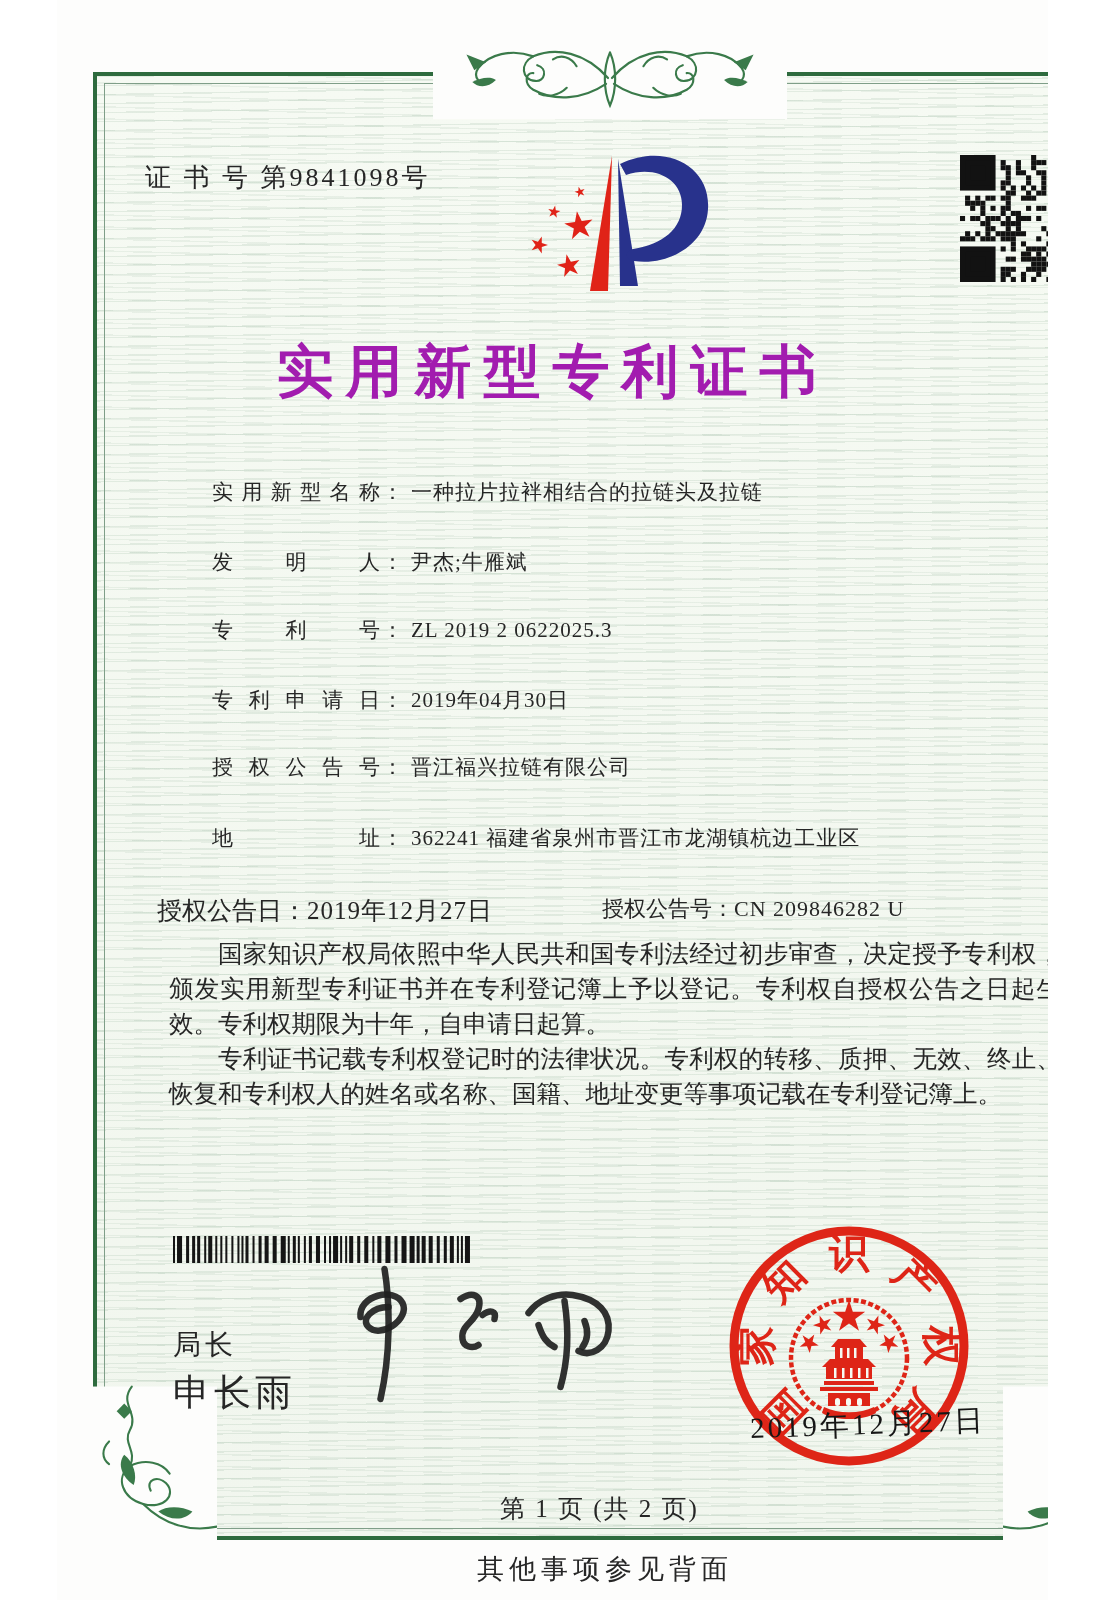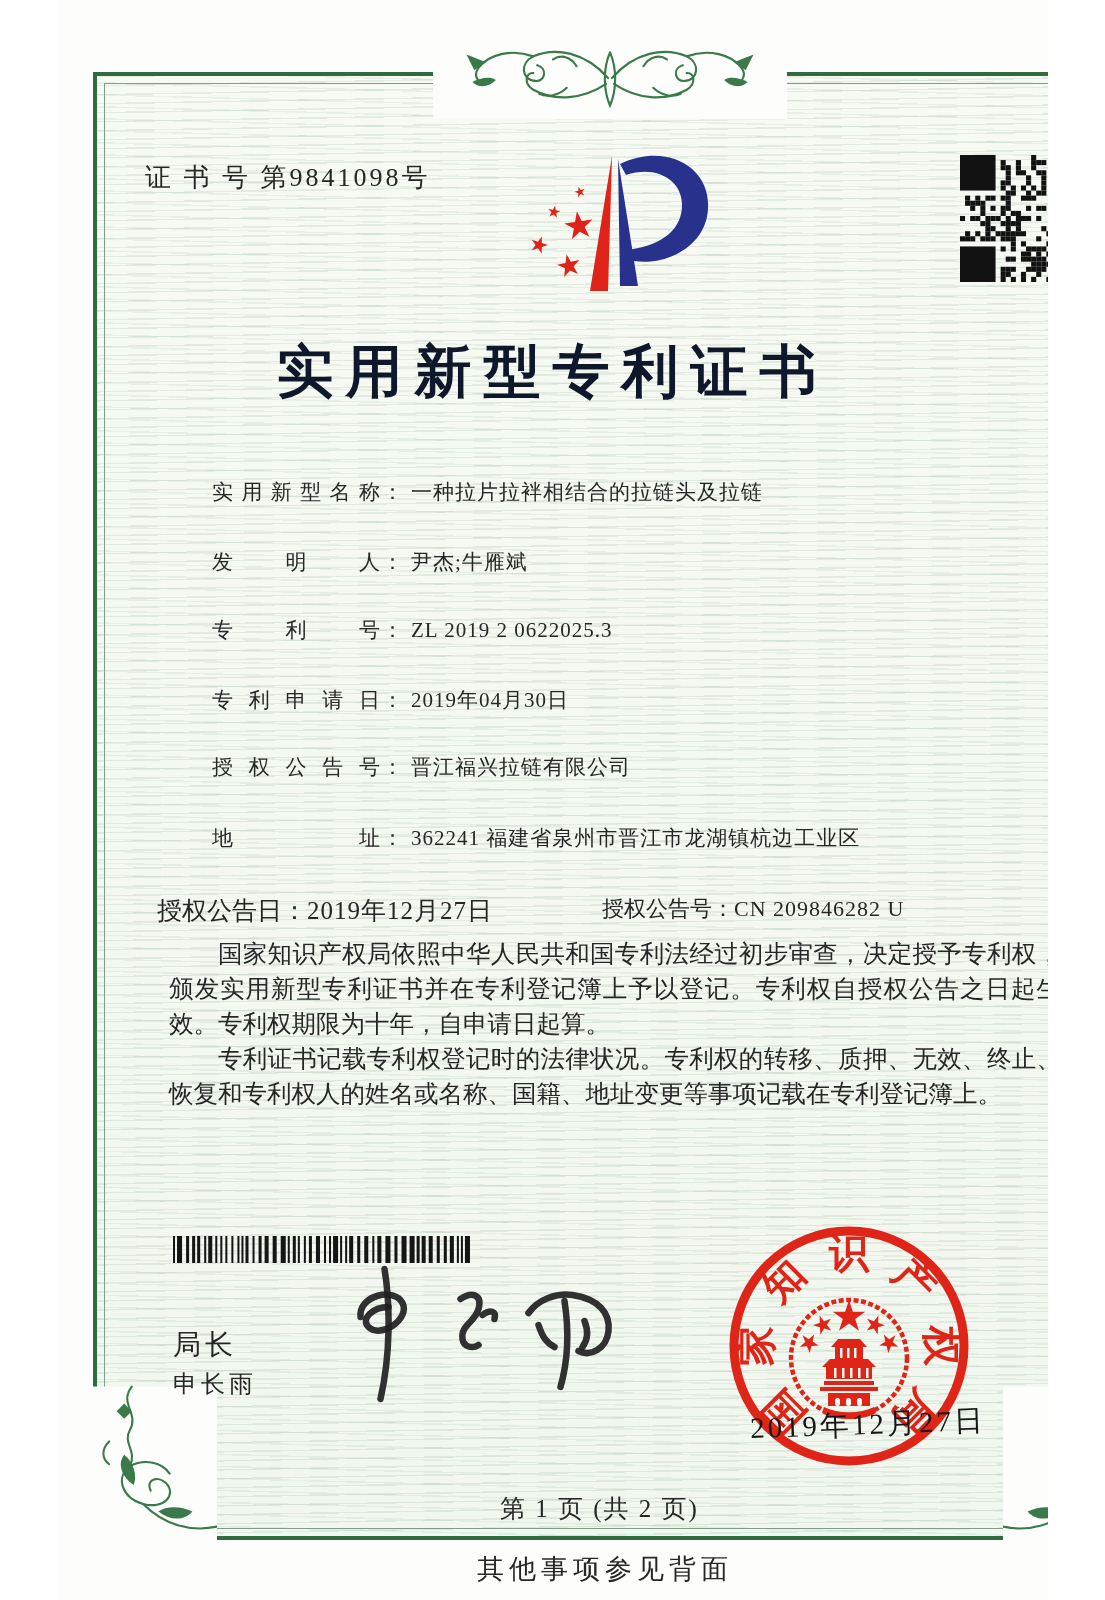--- a/index.html
+++ b/index.html
@@ -29,32 +29,32 @@
   }
   .frame-outer{position:absolute;left:36px;top:72px;width:1034px;height:1468px;
     box-sizing:border-box;border:4.5px solid var(--c-border-green);}
   .frame-inner{position:absolute;left:47px;top:83px;width:1012px;height:1446px;
     box-sizing:border-box;border:1.5px solid var(--c-border-thin);}
   .abs{position:absolute;}
   .cert-no{left:88px;top:160px;font-size:26px;letter-spacing:3px;}
   .logo-box{left:430px;top:142px;width:255px;height:165px;}
   .qr-box{left:903px;top:155px;width:127px;height:127px;}
   .title{left:0;right:0;top:334px;text-align:center;font-size:57px;font-weight:bold;
-    letter-spacing:12px;color:#0f172a;}
+    letter-spacing:12px;color:#a21caf;}
   .frow{position:absolute;left:112px;height:38px;font-size:21px;white-space:nowrap;margin-left:43px;}
   .flabel{display:inline-block;width:168px;text-align:justify;text-align-last:justify;}
   .fcolon{display:inline-block;margin:0 8px 0 2px;}
   .fvalue{letter-spacing:1px;}
   .grant-left{left:100px;top:894px;font-size:25px;white-space:nowrap;}
   .grant-right{left:545px;top:894px;font-size:22px;white-space:nowrap;}
   .body-text{left:112px;top:936px;width:892px;font-size:24.5px;line-height:35px;text-align:justify;}
   .body-text p{margin:0;text-indent:2em;}
   .barcode-box{left:116px;top:1236px;width:302px;height:27px;}
   .signer-title{left:116px;top:1326px;font-size:28px;letter-spacing:4px;font-family:"Liberation Sans","DejaVu Sans",sans-serif;}
-  .signer-name{left:116px;top:1368px;font-size:24px;letter-spacing:4px;font-family:"Liberation Sans","DejaVu Sans",sans-serif;}
+  .signer-name{left:116px;top:1368px;font-size:37px;letter-spacing:4px;font-family:"Liberation Sans","DejaVu Sans",sans-serif;}
   .sig-box{left:268px;top:1255px;width:315px;height:150px;}
   .seal-box{left:667px;top:1221px;width:250px;height:250px;}
   .seal-date{left:693px;top:1405px;font-size:29px;letter-spacing:3px;color:#161616;
     transform:rotate(-2deg);white-space:nowrap;}
   .footer-page{left:443px;top:1492px;font-size:25px;letter-spacing:2px;text-align:right;}
   .back-note{left:420px;top:1551px;font-size:27px;letter-spacing:5px;}
   .top-orn{left:376px;top:36px;width:354px;height:84px;}
   .corner{position:absolute;width:142px;height:166px;}
   .corner-left{left:18px;top:1384px;}
   .corner-right{left:946px;top:1384px;}

